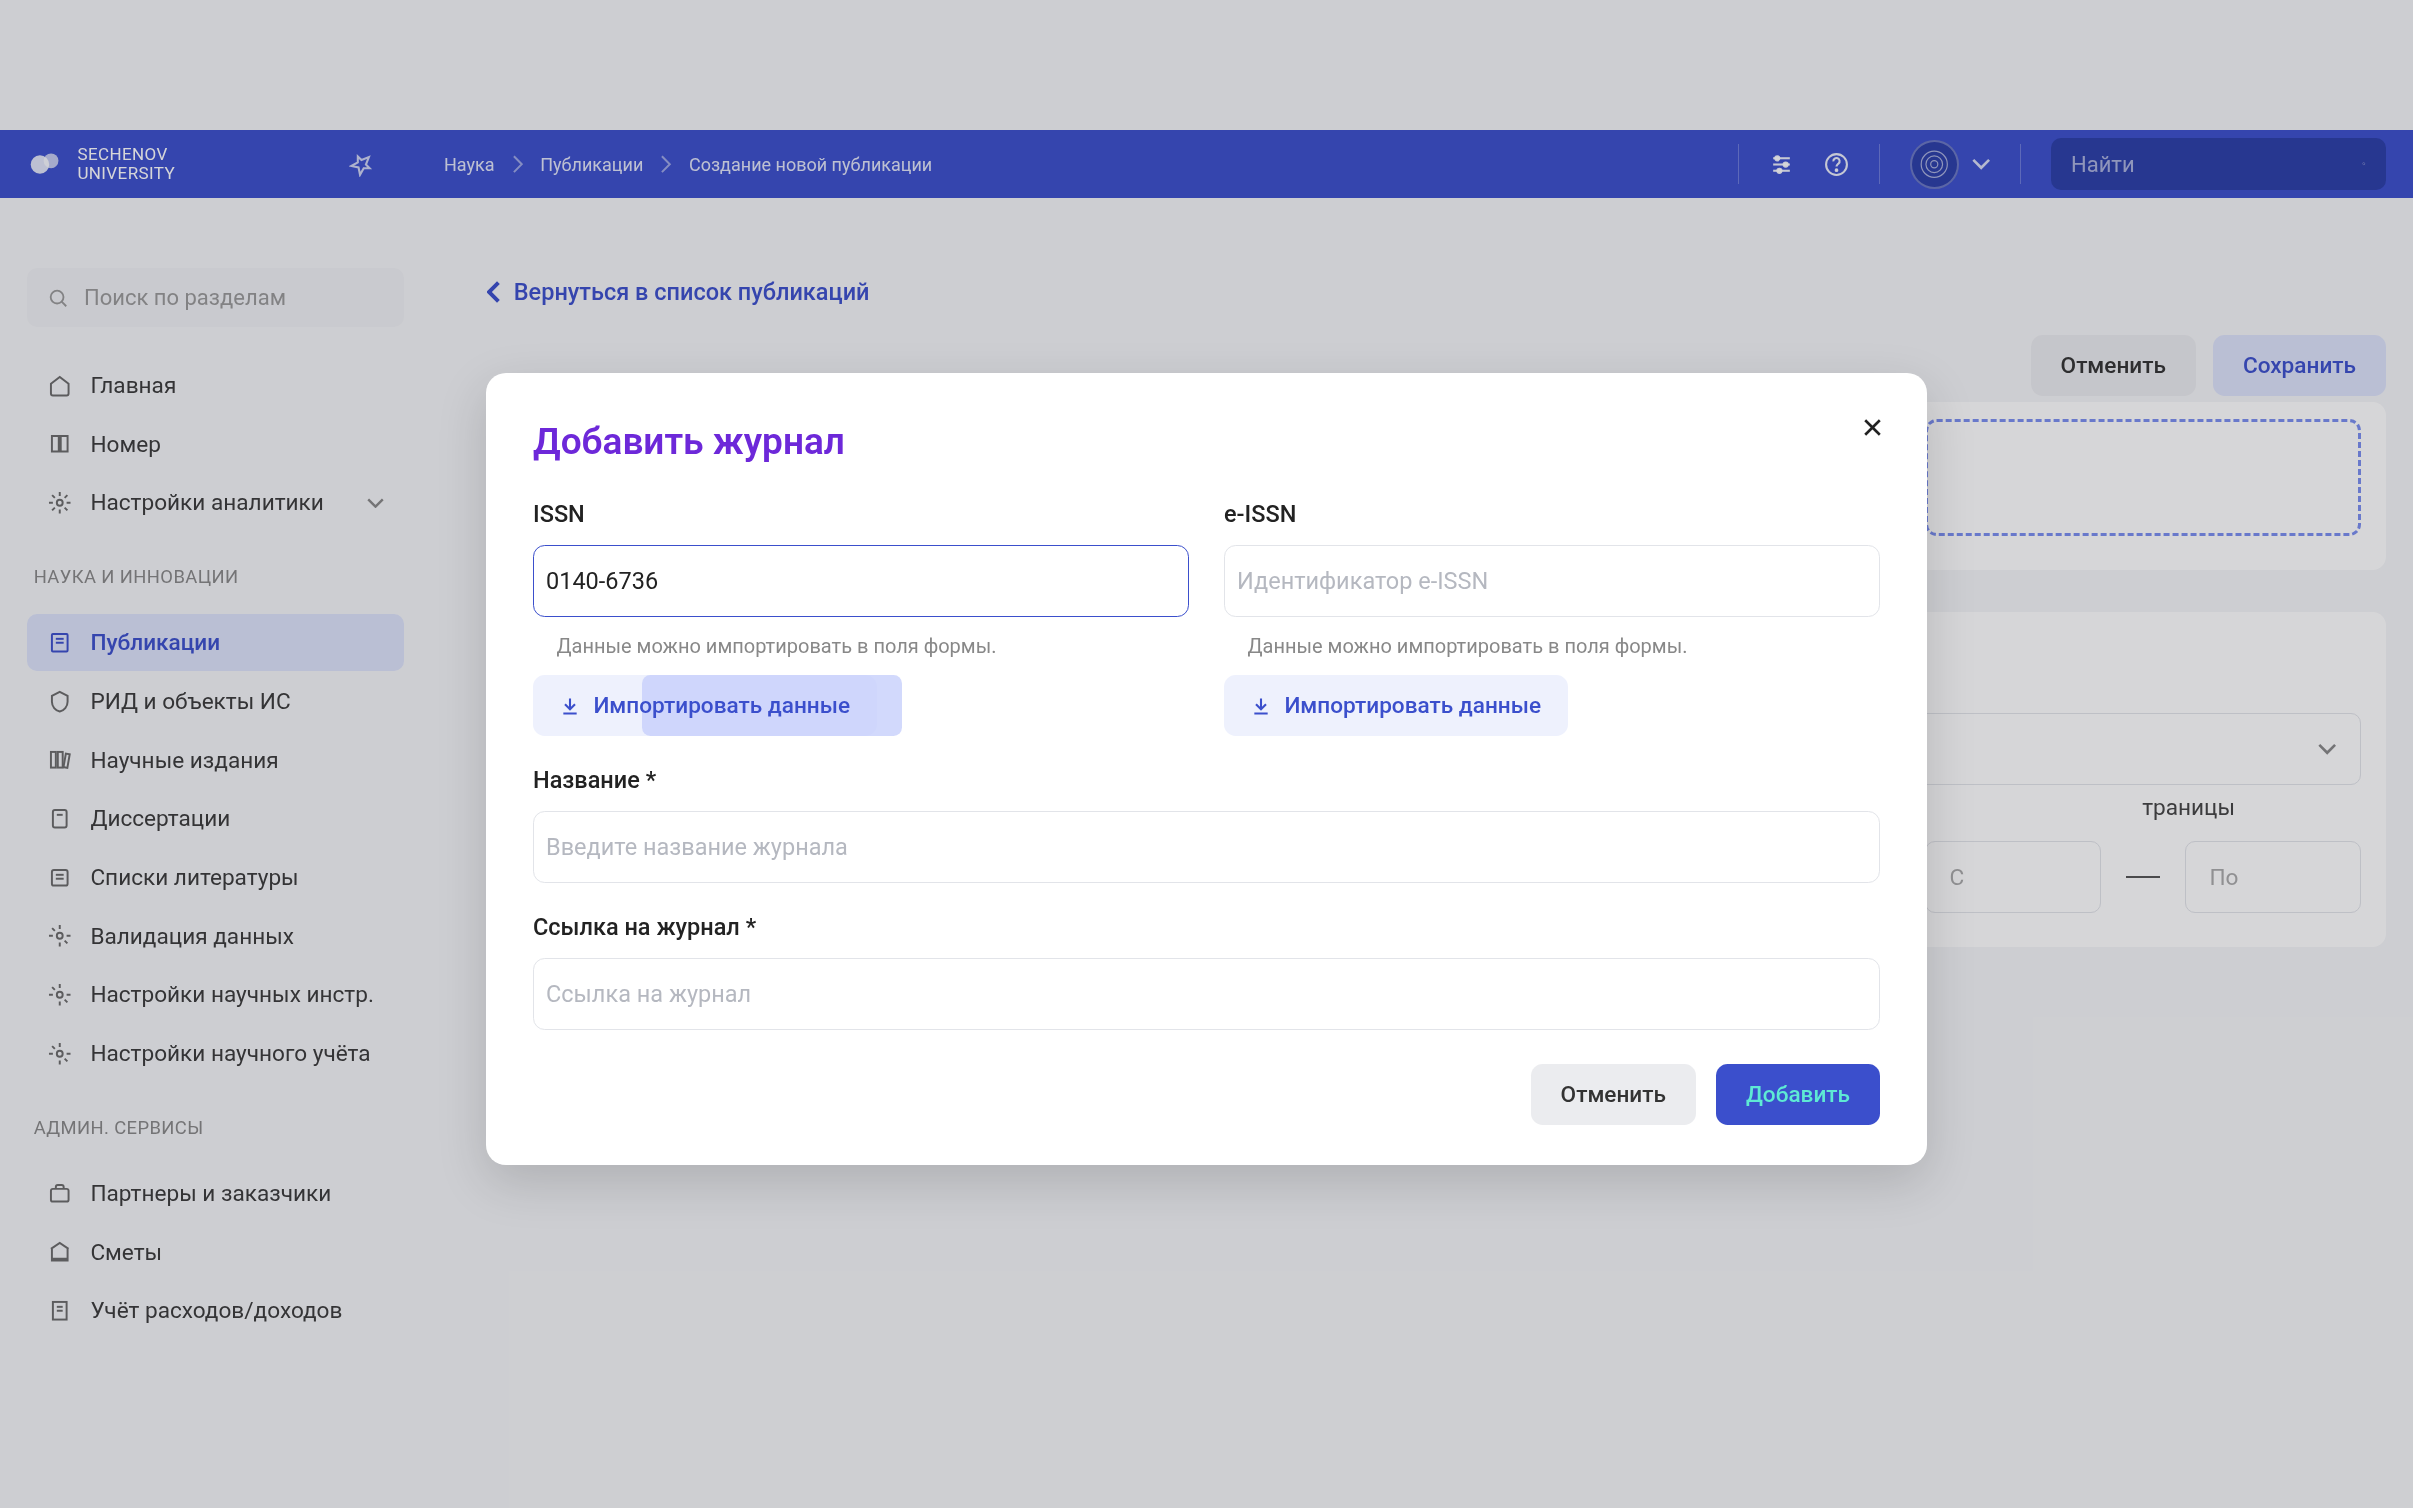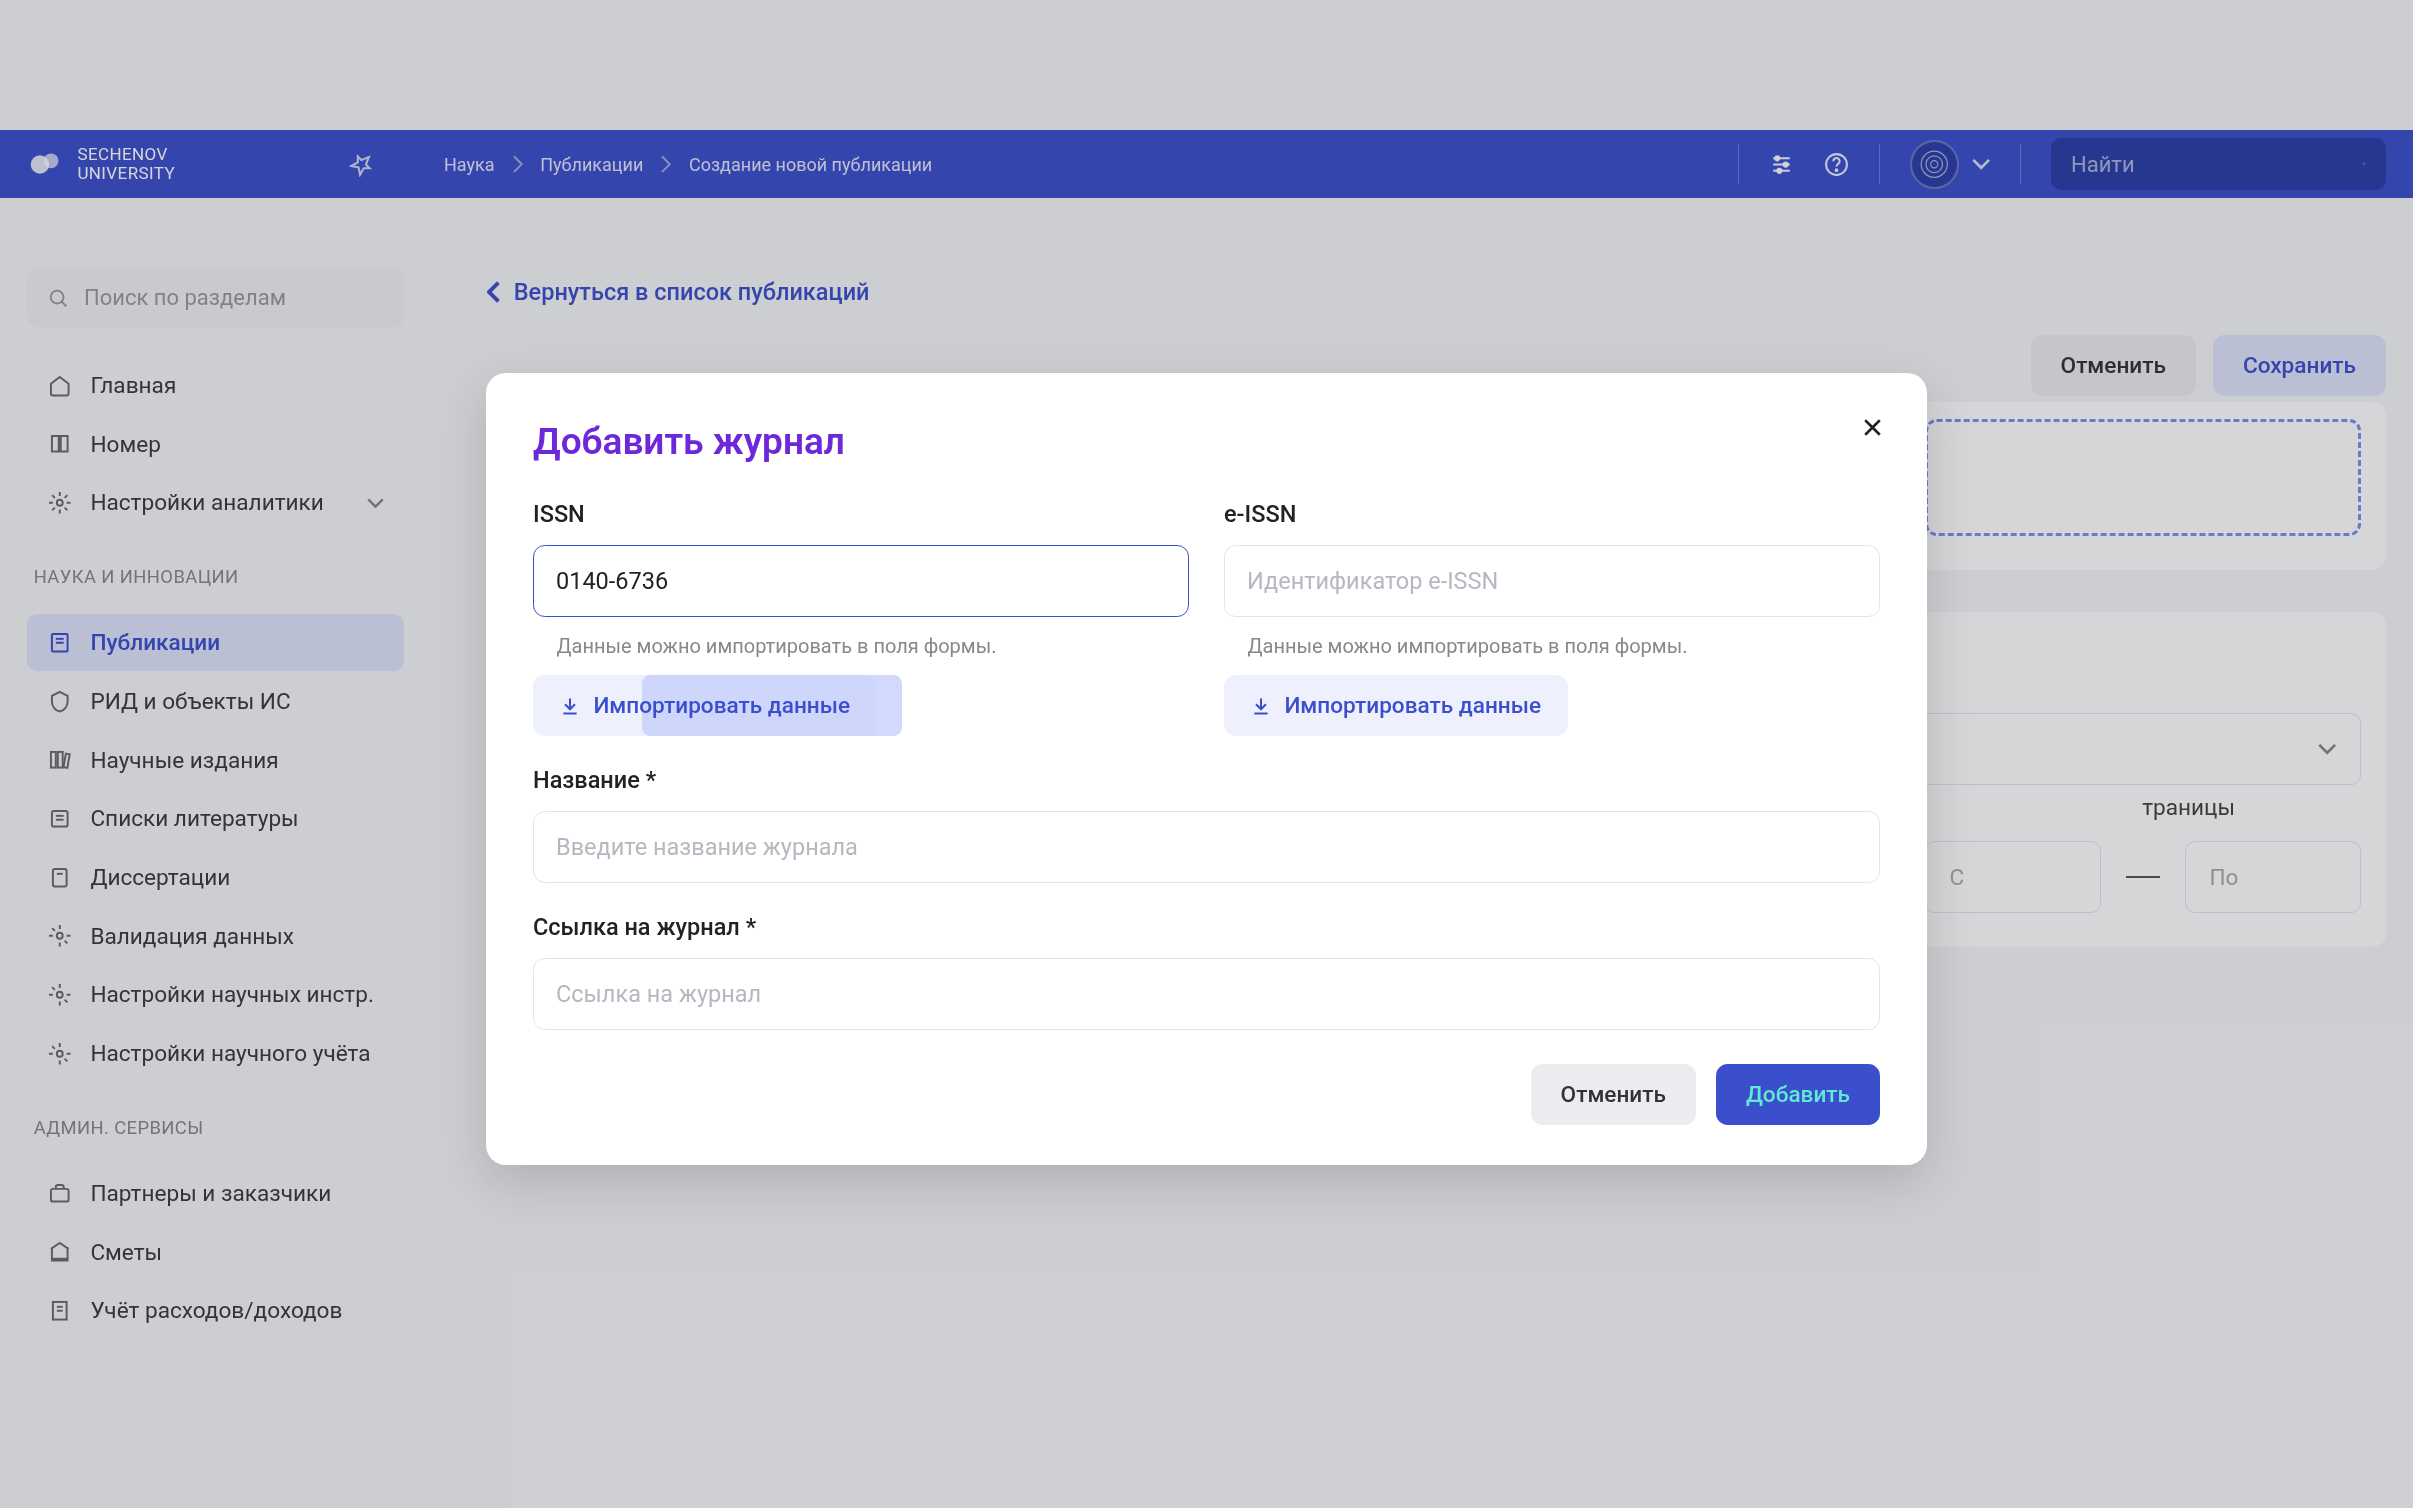--- a/index.html
+++ b/index.html
@@ -56,21 +56,21 @@
 
 
 .overlay { position: absolute; inset: 0; background: rgba(30,30,40,0.18); display: flex; align-items: flex-start; justify-content: center; padding-top: 373px; }
 .modal { background: white; border-radius: 20px; width: 1441px; padding: 47px 47px 40px; position: relative; box-shadow: 0 17px 50px rgba(0,0,0,0.15); }
 .modal-title { font-size: 37px; font-weight: 600; color: #6d28d9; margin-bottom: 37px; }
 .close-btn { position: absolute; top: 42px; right: 42px; color: #222; cursor: pointer; }
 .form-row { display: flex; gap: 35px; margin-bottom: 30px; }
 .form-col { flex: 1; }
 .lbl { font-size: 23.5px; font-weight: 500; color: #222; margin-bottom: 17px; display: block; }
 .req { color: #222; }
-.inp { width: 100%; height: 72px; border: 1.7px solid #e2e4e9; border-radius: 11.7px; padding: 0 22px; font-size: 23.5px; color: #222; outline: none; }
+.inp { width: 100%; height: 72px; border: 1.7px solid #e2e4e9; border-radius: 11.7px; padding: 0 12px; font-size: 23.5px; color: #222; outline: none; }
 .inp::placeholder { color: #b5b8c0; }
 .inp.focused { border-color: #3b4fcc; }
 .hint { font-size: 20px; color: #888; margin: 17px 0 17px 23.5px; }
 .import-btn { display: inline-flex; align-items: center; gap: 13.4px; background: #eef1fd; color: #3b4fcc; padding: 17px 27px; border-radius: 11.7px; font-size: 22.6px; font-weight: 500; cursor: pointer; border: none; position: relative; }
 .highlight-overlay { position: absolute; top: 0; left: 109px; width: 260px; height: 100%; background: #c7d0fb; z-index: -1; border-radius: 8.4px; opacity: 0.8; }
 .form-single { margin-bottom: 30px; }
 .modal-actions { display: flex; justify-content: flex-end; gap: 20px; margin-top: 34px; }
 .btn-primary { background: #3b4fcc; color: #5eead4; }
 
 svg { display: block; }
@@ -218,35 +218,35 @@
           <rect x="3" y="4" width="5" height="16"></rect>
           <rect x="10" y="4" width="5" height="16"></rect>
           <rect x="17" y="6" width="4" height="14" transform="rotate(10 19 13)"></rect>
         </svg>
       </span>
     <span>Научные издания</span>
   </div>
   <div class="side-item">
     <span class="ico">
         <svg width="23.5" height="23.5" viewBox="0 0 24 24" fill="none" stroke="currentColor" stroke-width="2">
+          <rect x="5" y="3" width="14" height="18" rx="2"></rect>
+          <line x1="9" y1="8" x2="15" y2="8"></line>
+        </svg>
+      </span>
+    <span>Диссертации</span>
+  </div>
+  <div class="side-item">
+    <span class="ico">
+        <svg width="23.5" height="23.5" viewBox="0 0 24 24" fill="none" stroke="currentColor" stroke-width="2">
           <rect x="4" y="4" width="16" height="16" rx="2"></rect>
           <line x1="8" y1="9" x2="16" y2="9"></line>
           <line x1="8" y1="13" x2="16" y2="13"></line>
         </svg>
       </span>
     <span>Списки литературы</span>
-  </div>
-  <div class="side-item">
-    <span class="ico">
-        <svg width="23.5" height="23.5" viewBox="0 0 24 24" fill="none" stroke="currentColor" stroke-width="2">
-          <rect x="5" y="3" width="14" height="18" rx="2"></rect>
-          <line x1="9" y1="8" x2="15" y2="8"></line>
-        </svg>
-      </span>
-    <span>Диссертации</span>
   </div>
   <div class="side-item">
     <span class="ico">
         <svg width="23.5" height="23.5" viewBox="0 0 24 24" fill="none" stroke="currentColor" stroke-width="2">
           <circle cx="12" cy="12" r="3"></circle>
           <path d="M12 1v4M12 19v4M4.2 4.2l2.8 2.8M17 17l2.8 2.8M1 12h4M19 12h4"></path>
         </svg>
       </span>
     <span>Валидация данных</span>
   </div>

